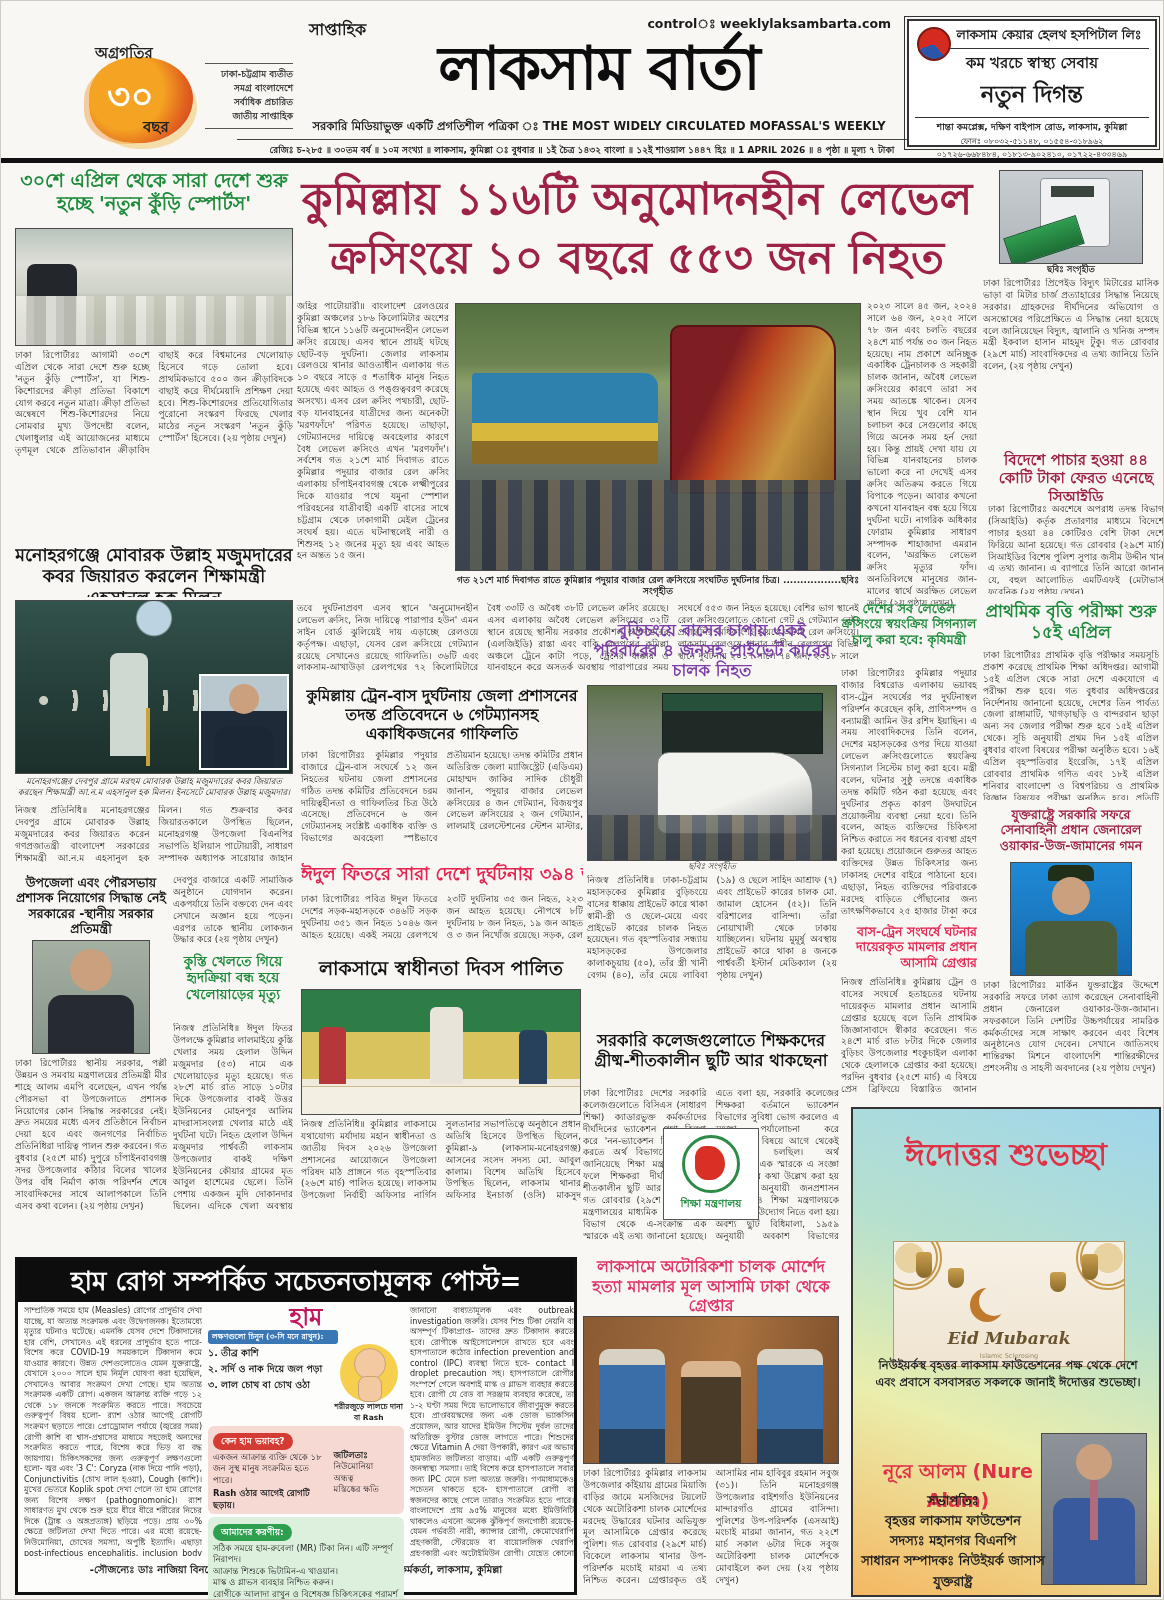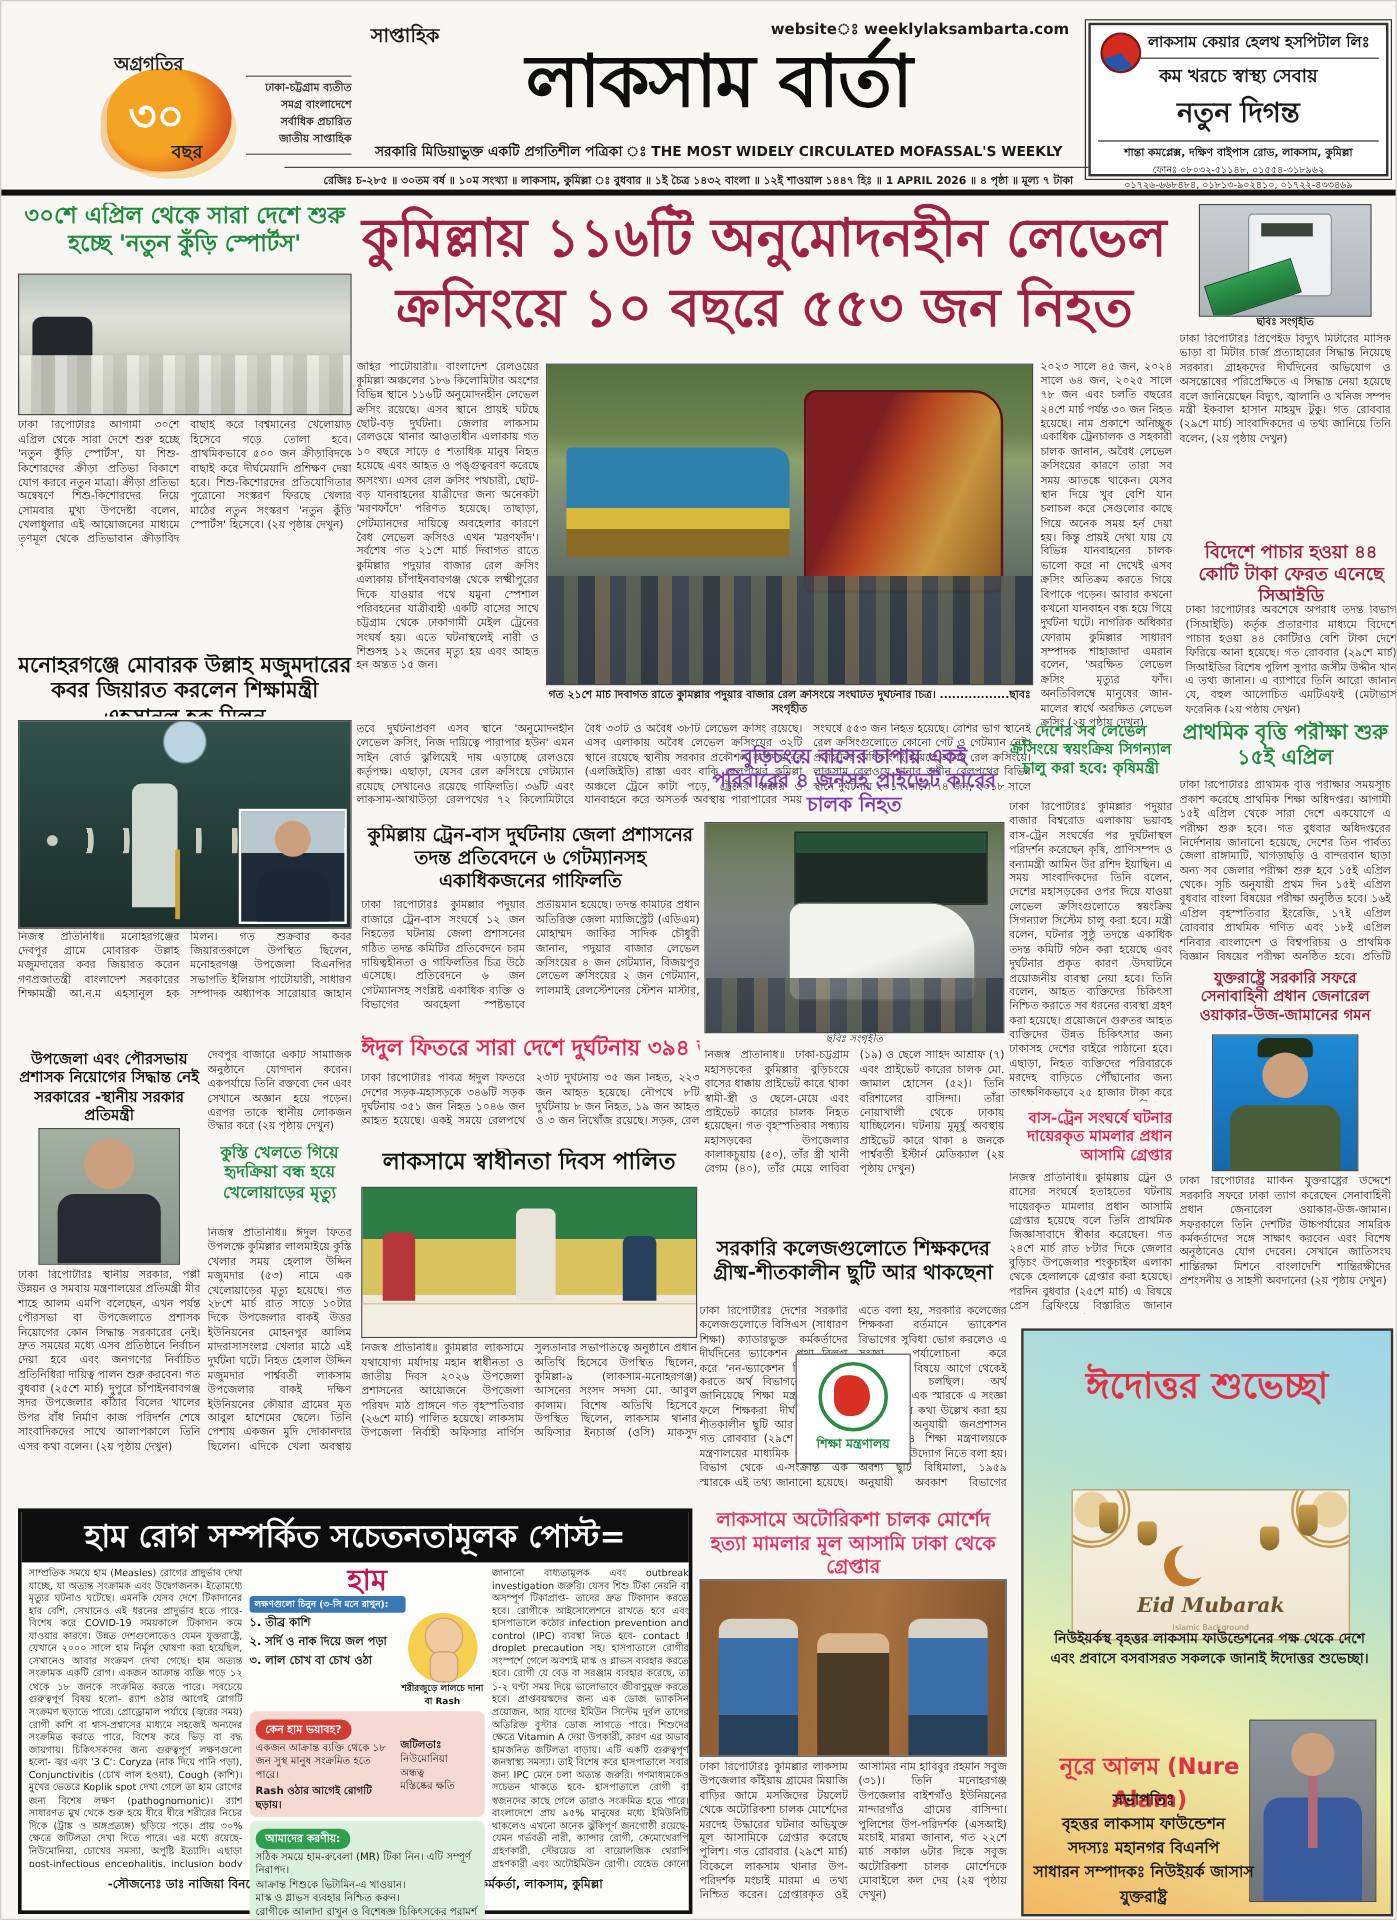--- a/index.html
+++ b/index.html
@@ -95,21 +95,21 @@
       <div class="abs" style="left:62px;top:86px;font-size:15px;font-weight:800;color:#222;">বছর</div>
     </div>
 
     <div class="abs" style="left:204px;top:62px;width:88px;border-top:1px solid #555;border-bottom:1px solid #555;padding:4px 0;">
       <div class="tagline-item">ঢাকা-চট্টগ্রাম ব্যতীত</div>
       <div class="tagline-item">সমগ্র বাংলাদেশে</div>
       <div class="tagline-item">সর্বাধিক প্রচারিত</div>
       <div class="tagline-item">জাতীয় সাপ্তাহিক</div>
     </div>
     <div class="abs" style="left:308px;top:16px;font-size:16px;font-weight:800;">সাপ্তাহিক</div>
-    <div class="abs" style="left:600px;top:14px;width:290px;font-size:12.5px;font-weight:700;text-align:right;">websiteঃ weeklylaksambarta.com</div>
+    <div class="abs" style="left:600px;top:14px;width:290px;font-size:12.5px;font-weight:700;text-align:right;">controlঃ weeklylaksambarta.com</div>
     <div class="abs" style="left:296px;top:30px;width:604px;height:86px;font-size:60px;font-weight:800;letter-spacing:-1px;
                 text-align:center;line-height:1.25;color:#0d0d0d;overflow:hidden;">লাকসাম বার্তা</div>
     <div class="abs" style="left:296px;top:117px;width:604px;font-size:11.5px;font-weight:800;text-align:center;overflow:hidden;white-space:nowrap;">সরকারি মিডিয়াভুক্ত একটি প্রগতিশীল পত্রিকা ঃ THE MOST WIDELY CIRCULATED MOFASSAL'S WEEKLY</div>
     <div class="abs" style="left:236px;top:138px;width:690px;font-size:9px;font-weight:700;text-align:center;
                 border-top:1px solid #444;padding-top:3px;overflow:hidden;white-space:nowrap;">রেজিঃ চ-২৮৫ ॥ ৩০তম বর্ষ ॥ ১০ম সংখ্যা ॥ লাকসাম, কুমিল্লা ঃ বুধবার ॥ ১ই চৈত্র ১৪৩২ বাংলা ॥ ১২ই শাওয়াল ১৪৪৭ হিঃ ॥ 1 APRIL 2026 ॥ ৪ পৃষ্ঠা ॥ মূল্য ৭ টাকা</div>
 
     <div id="hospital-ad" class="abs" style="left:906px;top:18px;width:250px;height:128px;">
       <div id="hosp-logo"></div>
       <div style="font-size:12.5px;font-weight:800;margin-left:34px;border-bottom:1px solid #333;padding-bottom:2px;">লাকসাম কেয়ার হেলথ হসপিটাল লিঃ</div>
       <div style="font-size:15px;font-weight:700;margin-top:2px;">কম খরচে স্বাস্থ্য সেবায়</div>
@@ -134,20 +134,21 @@
     <div class="hl" style="color:#141414;font-size:17.5px;height:52px;">মনোহরগঞ্জে মোবারক উল্লাহ মজুমদারের কবর জিয়ারত করলেন শিক্ষামন্ত্রী এহসানুল হক মিলন</div>
     <div class="photo" id="prayer-photo" style="width:276px;height:172px;margin-top:3px;">
       <div class="cap-dots"></div>
       <div style="position:absolute;left:34%;top:30%;width:14%;height:60%;background:#cfd9d2;border-radius:8px 8px 0 0;"></div>
       <div style="position:absolute;left:47%;bottom:4%;width:4px;height:34%;background:#caa13a;"></div>
       <div class="inset-portrait">
         <div class="head" style="width:30px;height:30px;top:8px;"></div>
         <div class="torso" style="width:60px;height:42px;background:#1c2736;"></div>
       </div>
     </div>
+    <div class="cap" style="margin-top:2px;height:27px;">মনোহরগঞ্জের দেবপুর গ্রামে মরহুম মোবারক উল্লাহ মজুমদারের কবর জিয়ারত করছেন শিক্ষামন্ত্রী আ.ন.ম এহসানুল হক মিলন। ইনসেটে মোবারক উল্লাহ মজুমদার।</div>
     <div class="body-txt c2" style="margin-top:2px;height:64px;">নিজস্ব প্রতিনিধি॥ মনোহরগঞ্জের দেবপুর গ্রামে মোবারক উল্লাহ মজুমদারের কবর জিয়ারত করেন গণপ্রজাতন্ত্রী বাংলাদেশ সরকারের শিক্ষামন্ত্রী আ.ন.ম এহসানুল হক মিলন। গত শুক্রবার কবর জিয়ারতকালে উপস্থিত ছিলেন, মনোহরগঞ্জ উপজেলা বিএনপির সভাপতি ইলিয়াস পাটোয়ারী, সাধারণ সম্পাদক অধ্যাপক সারোয়ার জাহান ভূঁইয়া দোলন, সিনিয়র সহসভাপতি আলহাজ্ব শাহ সুলতান খোকন, সহসভাপতি ইউসুফ ভূঁইয়া, শরীফ হোসেন, আবুল বাসার কিরন, সিনিয়র যুগ্ম-সাধারণ সম্পাদক শিয়াব উদ্দিন সৈকত প্রমুখ। উল্লেখ্য, মনোহরগঞ্জ উপজেলা বিএনপির (২য় পৃষ্ঠায় দেখুন)</div>
   </div>
 
   <div class="abs" style="left:14px;top:874px;width:152px;height:338px;">
     <div class="hl" style="color:#141414;font-size:12.5px;height:62px;">উপজেলা এবং পৌরসভায় প্রশাসক নিয়োগের সিদ্ধান্ত নেই সরকারের -স্থানীয় সরকার প্রতিমন্ত্রী</div>
     <div class="photo portrait" id="minister-photo" style="width:116px;height:112px;margin:3px auto 0;">
       <div class="head" style="width:42px;height:42px;top:8px;"></div>
       <div class="torso" style="width:86px;height:58px;background:#262a33;"></div>
     </div>
     <div class="body-txt" style="margin-top:4px;height:152px;">ঢাকা রিপোর্টারঃ স্থানীয় সরকার, পল্লী উন্নয়ন ও সমবায় মন্ত্রণালয়ের প্রতিমন্ত্রী মীর শাহে আলম এমপি বলেছেন, এখন পর্যন্ত পৌরসভা বা উপজেলাতে প্রশাসক নিয়োগের কোন সিদ্ধান্ত সরকারের নেই। দ্রুত সময়ের মধ্যে এসব প্রতিষ্ঠানে নির্বাচন দেয়া হবে এবং জনগণের নির্বাচিত প্রতিনিধিরা দায়িত্ব পালন শুরু করবেন। গত বুধবার (২৫শে মার্চ) দুপুরে চাঁপাইনবাবগঞ্জ সদর উপজেলার কাঁঠার বিলের খালের উপর বাঁধ নির্মাণ কাজ পরিদর্শন শেষে সাংবাদিকদের সাথে আলাপকালে তিনি এসব কথা বলেন। (২য় পৃষ্ঠায় দেখুন)</div>
@@ -321,21 +322,21 @@
     <div style="text-align:center;margin-top:22px;font-size:30px;font-weight:800;color:#e03246;">ঈদোত্তর শুভেচ্ছা</div>
     <div id="eid-card" style="left:40px;top:108px;width:230px;height:124px;">
       <div class="mandala" style="left:-16px;top:-16px;"></div>
       <div class="mandala" style="right:-16px;top:-16px;"></div>
       <div class="lantern" style="left:22px;top:10px;"></div>
       <div class="lantern" style="left:54px;top:26px;height:20px;"></div>
       <div class="lantern" style="right:26px;top:12px;"></div>
       <div class="lantern" style="right:58px;top:30px;height:20px;"></div>
       <div class="crescent" style="left:76px;top:46px;"></div>
       <div class="eid-script" style="position:absolute;left:0;right:0;bottom:18px;font-size:17px;">Eid Mubarak</div>
-      <div style="position:absolute;left:0;right:0;bottom:6px;text-align:center;font-size:6.5px;color:#9a8a66;">Islamic Background</div>
+      <div style="position:absolute;left:0;right:0;bottom:6px;text-align:center;font-size:6.5px;color:#9a8a66;">Islamic Sclerosing</div>
     </div>
     <div style="position:absolute;left:16px;top:248px;width:278px;font-size:11.5px;font-weight:700;text-align:center;line-height:1.45;">নিউইয়র্কস্থ বৃহত্তর লাকসাম ফাউন্ডেশনের পক্ষ থেকে দেশে এবং প্রবাসে বসবাসরত সকলকে জানাই ঈদোত্তর শুভেচ্ছা।</div>
     <div class="photo portrait" id="nure-photo" style="position:absolute;right:12px;bottom:10px;width:104px;height:150px;">
       <div class="head" style="width:36px;height:36px;top:10px;"></div>
       <div class="torso" style="width:82px;height:86px;background:#3a5a9e;"></div>
       <div style="position:absolute;left:50%;top:46px;width:8px;height:60px;background:#b06a7a;transform:translateX(-50%);"></div>
     </div>
     <div style="position:absolute;left:10px;top:348px;width:190px;font-size:19px;font-weight:800;color:#e03246;text-align:center;">নূরে আলম (Nure Alam)</div>
     <div style="position:absolute;left:0px;top:382px;width:200px;text-align:center;font-weight:800;font-size:13px;line-height:1.55;">
       <div>সভাপতিঃ</div>

